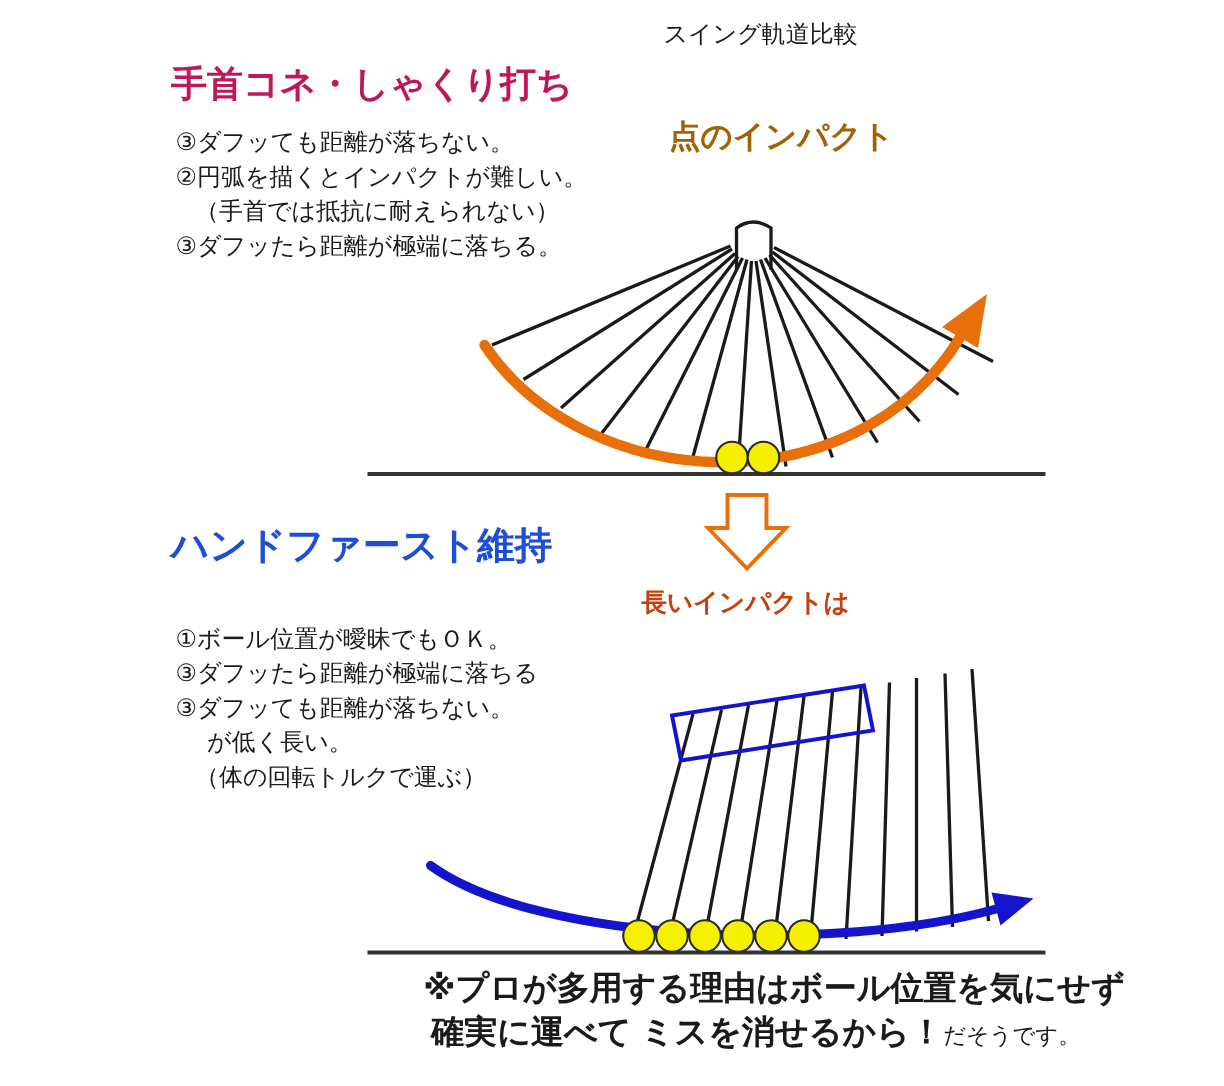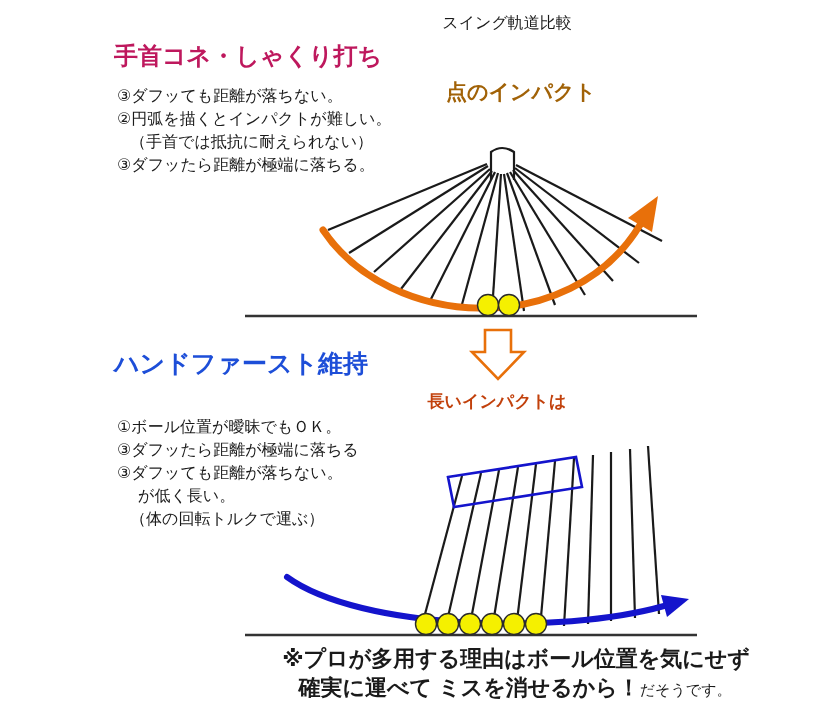--- a/index.html
+++ b/index.html
@@ -43,21 +43,21 @@
     transform: translateX(-50%);
     text-align: center;
     color: #c2410c; font-size: 17px;
   }
   .footer1 {
     left: 516px; top: 644px;
     transform: translateX(-50%);
     font-size: 22px; font-weight: bold;
   }
   .footer2 {
-    left: 515px; top: 673px;
+    left: 504px; top: 673px;
     transform: translateX(-50%);
     font-size: 22px; font-weight: bold;
   }
   .footer2 .suffix { font-size: 15px; font-weight: normal; }
 </style>
 </head>
 <body>
 
 <div class="canvas">
 

